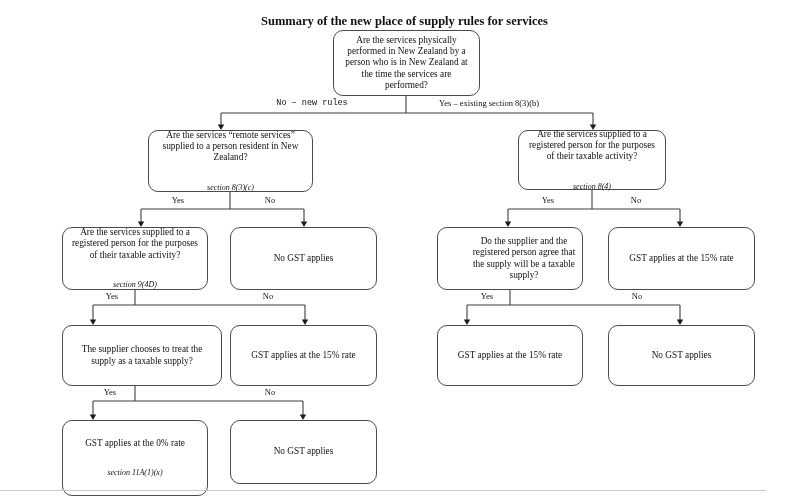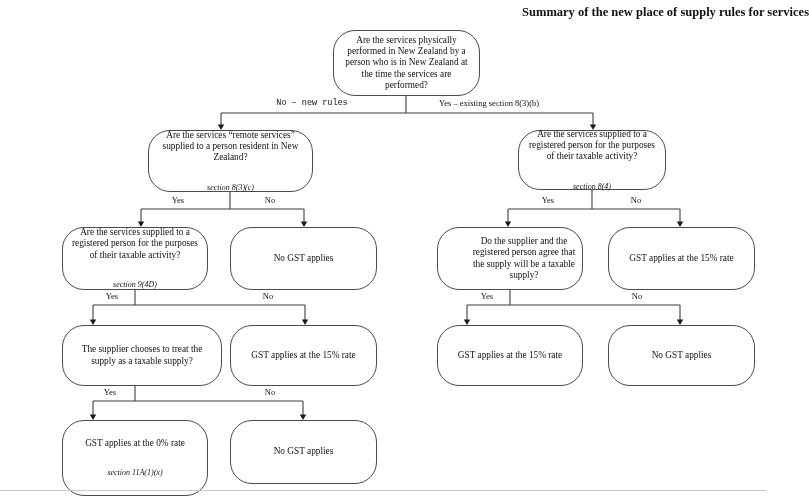--- a/index.html
+++ b/index.html
@@ -11,24 +11,24 @@
     position: relative;
     width: 809px;
     height: 500px;
     background: #ffffff;
     font-family: "Liberation Serif", "DejaVu Serif", serif;
     color: #111111;
     overflow: hidden;
   }
   .title {
     position: absolute;
-    top: 5px;
+    top: 14px;
     left: 0;
     width: 100%;
-    text-align: right;
+    text-align: center;
     font-weight: bold;
     font-size: 12.5px;
     color: #111111;
   }
   svg.connectors {
     position: absolute;
     left: 0;
     top: 0;
     width: 809px;
     height: 500px;
@@ -40,21 +40,21 @@
   }
   .ahead {
     fill: #1c1c1c;
     stroke: none;
   }
   .node {
     position: absolute;
     box-sizing: border-box;
     background: #ffffff;
     border: 1px solid #4b4b4b;
-    border-radius: 22px;
+    border-radius: 10px;
     display: flex;
     flex-direction: column;
     align-items: center;
     justify-content: center;
     text-align: center;
     padding: 2px 6px;
     font-size: 9.3px;
     line-height: 1.22;
   }
   .node-section {

